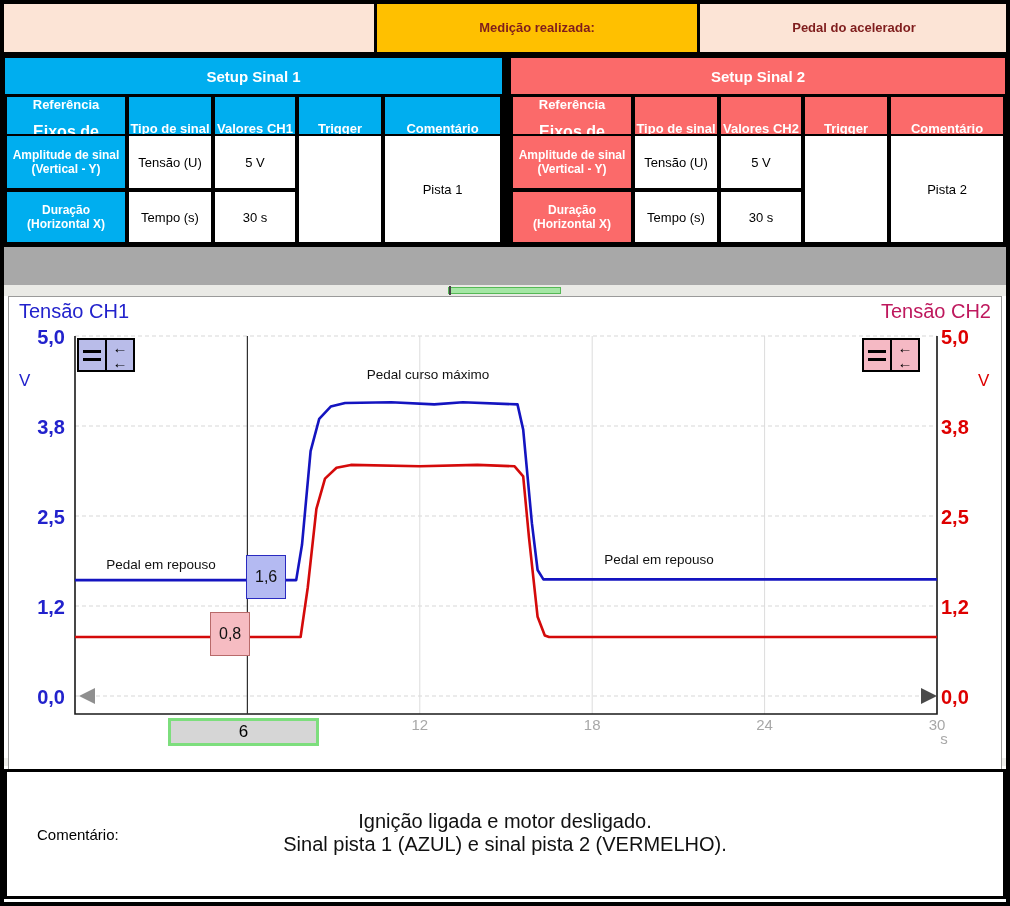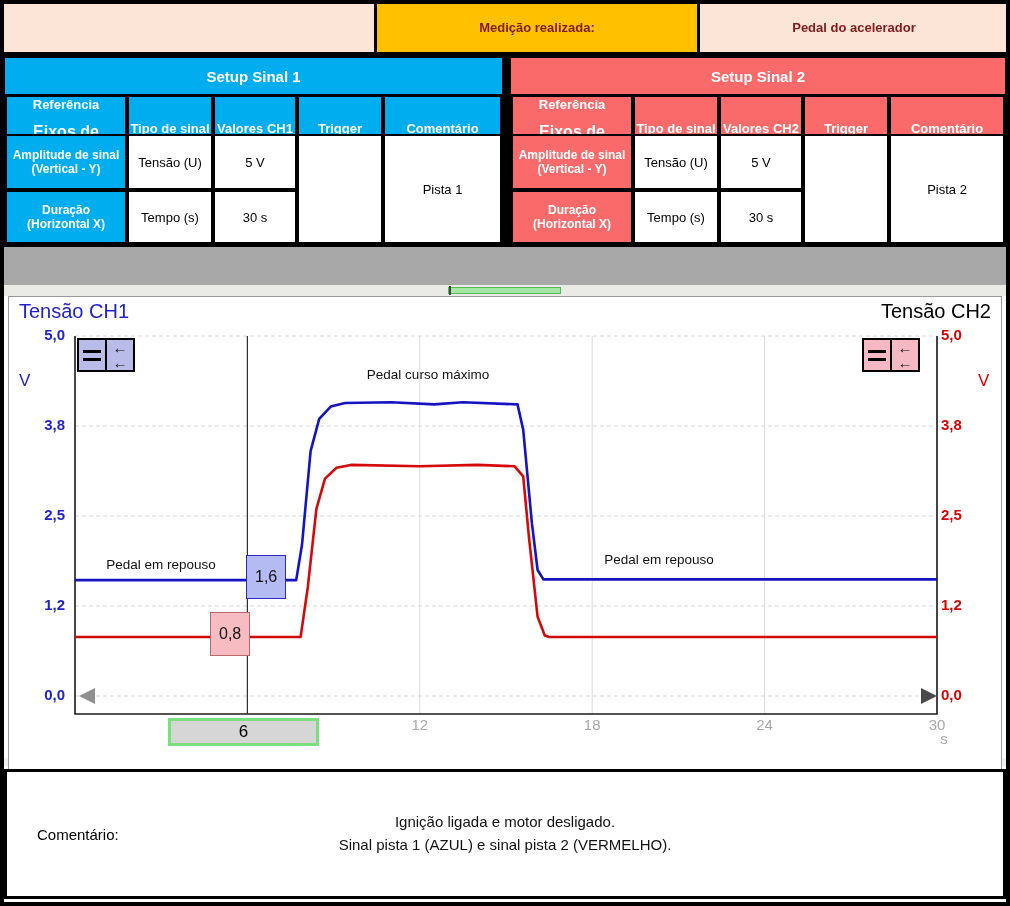--- a/index.html
+++ b/index.html
@@ -43,25 +43,25 @@
                   background:#a5e7a5; border:1px solid #56b856; }
   .scroll-thumb:before { content:""; position:absolute; left:0px; top:-2px; width:2px; height:9px; background:#444; }
   .below-strip { position:absolute; left:2px; right:2px; top:758px; height:8px; background:#efefec; }
 
   
   .scope-panel { position:absolute; left:8px; top:296px; width:994px; height:572px;
                  background:#fff; border:1px solid #9a9a9a; }
   #scope-svg { position:absolute; left:0; top:0; width:994px; height:461px; z-index:1; }
   .scope-title { position:absolute; top:3px; font-size:20px; z-index:2; }
   .scope-title.left  { left:10px;  color:#2222cc; }
-  .scope-title.right { right:10px; color:#000000; }
+  .scope-title.right { right:10px; color:#be185d; }
   .unit { position:absolute; top:74px; font-size:17px; z-index:2; }
   .unit.left  { left:10px;  color:#2222cc; }
   .unit.right { left:969px; color:#de0000; }
-  .ytick { position:absolute; width:42px; font-size:15px; font-weight:bold; z-index:2; }
+  .ytick { position:absolute; width:42px; font-size:20px; font-weight:bold; z-index:2; }
   .ytick.left  { left:14px; text-align:right; color:#2222cc; }
   .ytick.right { left:932px; text-align:left; color:#de0000; }
   .xtick { position:absolute; width:40px; text-align:center; color:#a8a8a8; font-size:15px; z-index:2; }
   .x-unit { position:absolute; left:915px; top:433px; width:40px; text-align:center;
             color:#a8a8a8; font-size:15px; z-index:2; }
   .anno { position:absolute; font-size:13.5px; color:#111; white-space:nowrap;
           transform:translateX(-50%); z-index:2; }
   .anno.curso  { left:419px; top:70px; }
   .anno.rest-l { left:152px; top:260px; }
   .anno.rest-r { left:650px; top:255px; }
@@ -84,21 +84,21 @@
   .scroll-arrow { position:absolute; top:391px; width:0; height:0; z-index:2;
                   border-top:8px solid transparent; border-bottom:8px solid transparent; }
   .scroll-arrow.l { left:70px;  border-right:16px solid #8f8f8f; }
   .scroll-arrow.r { left:912px; border-left:16px solid #4a4a4a; }
 
   
   .comment-box { position:absolute; left:4px; right:4px; top:769px; height:130px;
                  border:3px solid #000; background:#fff; }
   .comment-label { position:absolute; left:30px; top:54px; font-size:15px; color:#000; }
   .comment-text { position:absolute; left:0; right:0; top:38px; text-align:center;
-                  font-size:15px; color:#111; line-height:23px; }
+                  font-size:20px; color:#111; line-height:23px; }
 </style>
 </head>
 <body>
 
 <div class="page">
   <div class="frame"></div>
 
   <div class="banner">
     <div class="banner-cell"></div>
     <div class="banner-cell orange">Medição realizada:</div>

